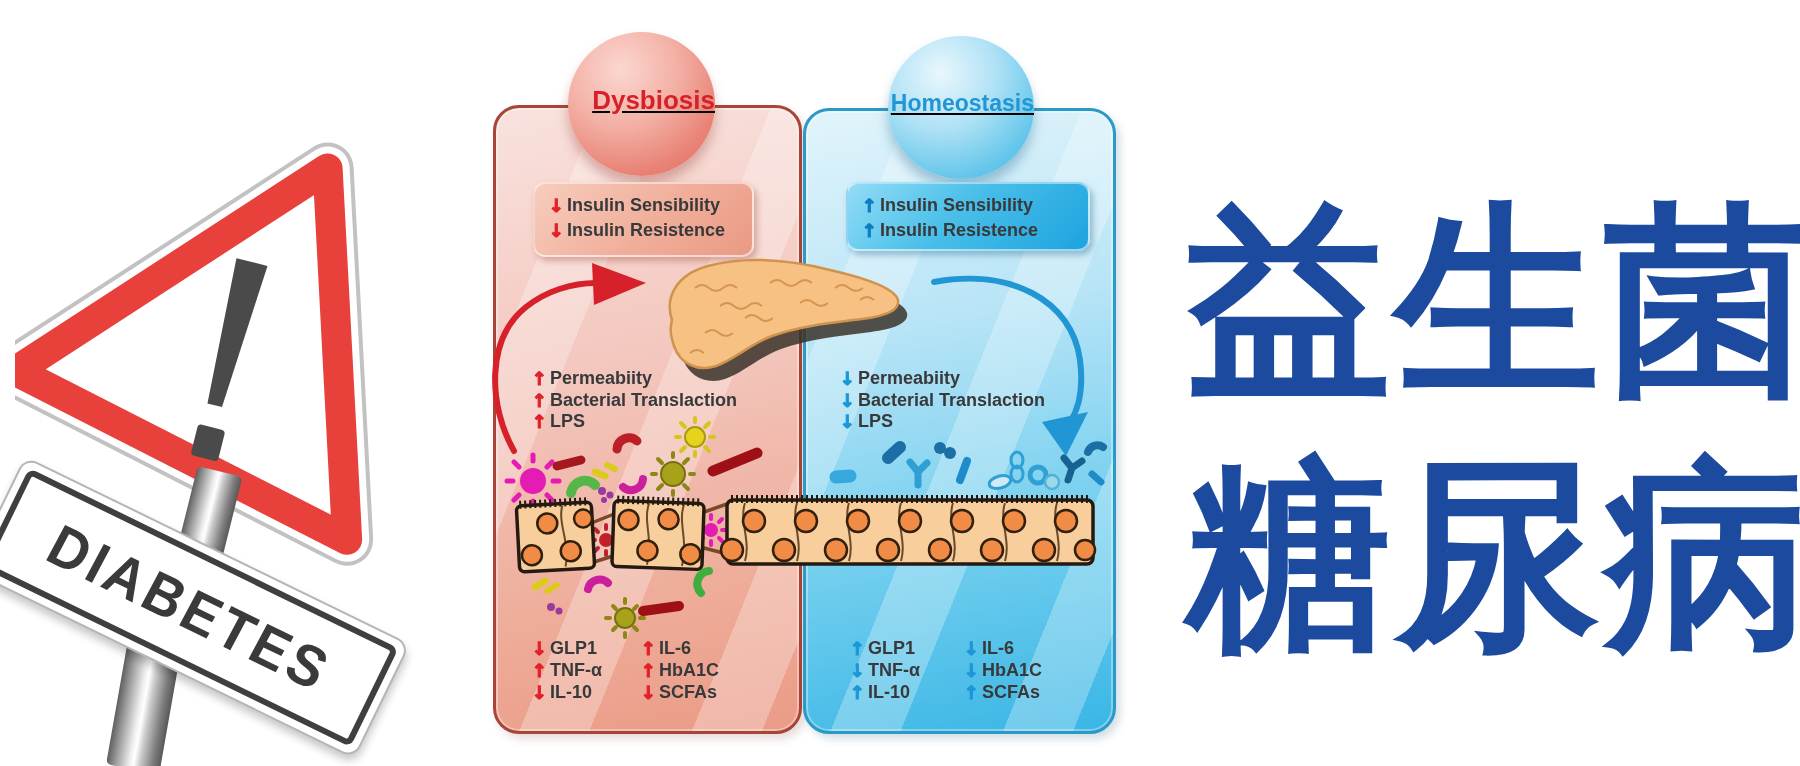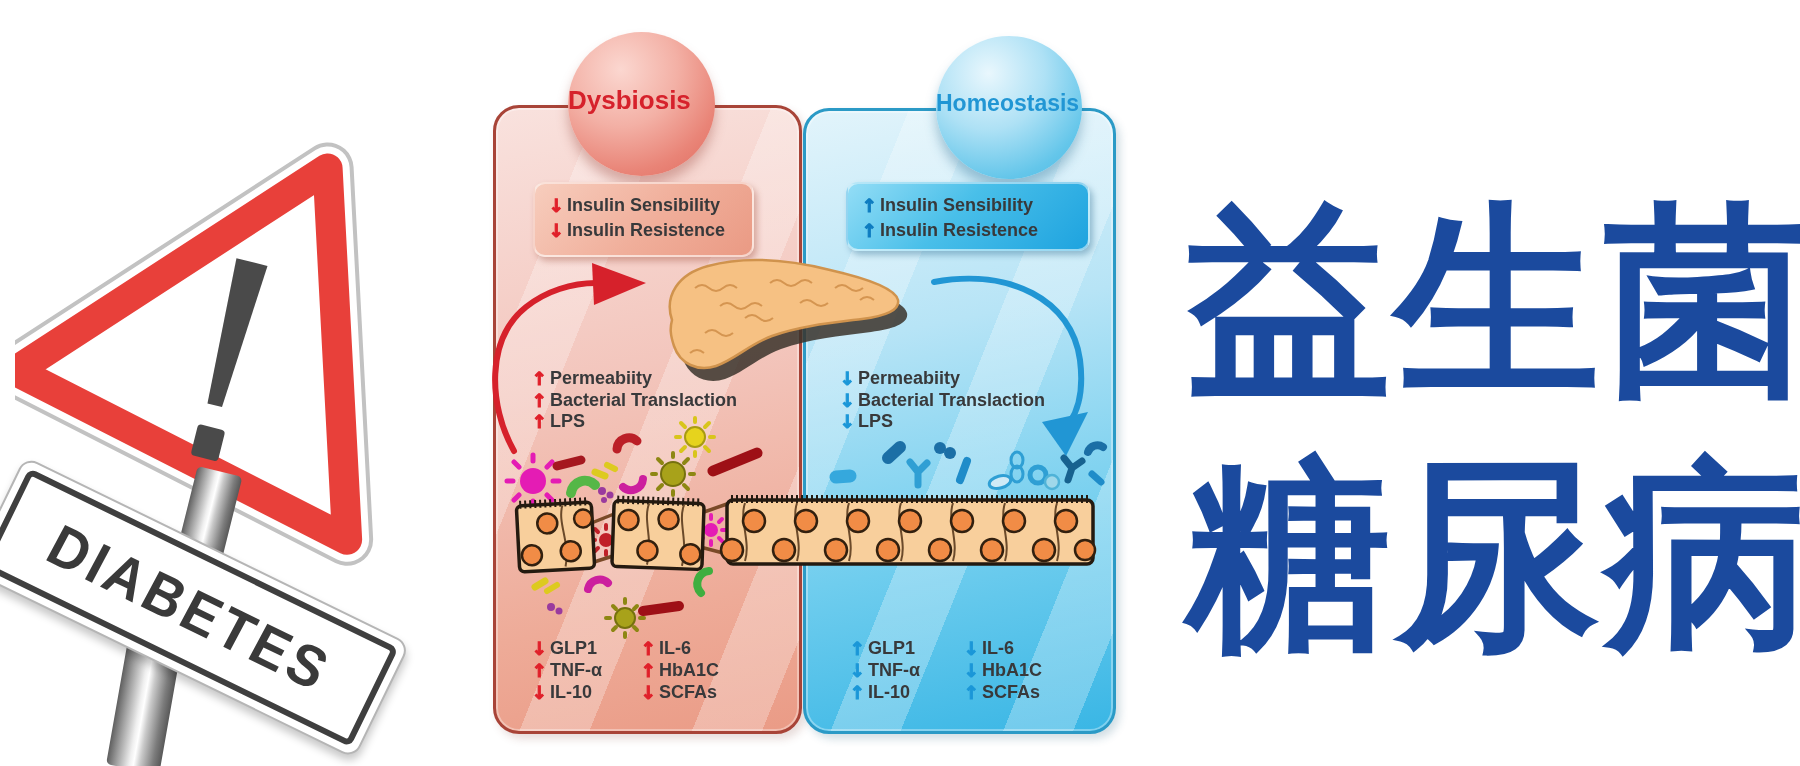--- a/index.html
+++ b/index.html
@@ -15,21 +15,21 @@
       inset 0 0 0 2px rgba(255,255,255,.35);}
   .panel-blue{left:803px;top:108px;width:307px;height:620px;
     background:linear-gradient(168deg,#e2f4fb 0%,#b7e4f6 35%,#6fcdee 70%,#39b6e5 100%);
     border:3px solid #2b9ac6;box-shadow:4px 5px 9px rgba(30,90,120,.20),
       inset 0 0 0 2px rgba(255,255,255,.35);}
   .stripes{position:absolute;inset:0;border-radius:23px;pointer-events:none;
     background:repeating-linear-gradient(112deg,rgba(255,255,255,0) 0 95px,
       rgba(255,255,255,.28) 95px 160px);}
 
   
-  .bubble{position:absolute;border-radius:50%;display:flex;align-items:center;justify-content:flex-start;}
+  .bubble{position:absolute;border-radius:50%;display:flex;align-items:center;justify-content:flex-end;text-decoration:underline;}
   .bubble-red{left:568px;top:32px;width:147px;height:144px;
     background:radial-gradient(circle at 36% 26%,#fbd7d0 0%,#f3b0a5 40%,#e98477 72%,#e06a5e 100%);
     box-shadow:0 9px 12px rgba(150,60,50,.35);}
   .bubble-blue{left:888px;top:36px;width:146px;height:143px;
     background:radial-gradient(circle at 36% 26%,#e9f7fd 0%,#aee1f5 40%,#64c6ea 75%,#4bb7e2 100%);
     box-shadow:0 9px 12px rgba(30,100,140,.35);}
   .p-title{font-weight:bold;transform:translateY(-4px);}
   .t-red{color:#d6212b;font-size:26px;}
   .t-blue{color:#2196d4;font-size:23px;}
 
@@ -160,21 +160,21 @@
     </div>
     <div class="row">
       <span class="arr a-red">↓</span>
       <span class="lab">SCFAs</span>
     </div>
   </div>
 
   <div class="panel panel-blue">
     <div class="stripes"></div>
   </div>
-  <div class="bubble bubble-blue" style="z-index:2;margin-left:48px;">
+  <div class="bubble bubble-blue" style="z-index:2;">
     <span class="p-title t-blue">Homeostasis</span>
   </div>
   <div class="ibox ibox-blue" style="z-index:2;">
     <div class="row">
       <span class="arr a-bluebox">↑</span>
       <span class="lab">Insulin Sensibility</span>
     </div>
     <div class="row">
       <span class="arr a-bluebox">↑</span>
       <span class="lab">Insulin Resistence</span>

